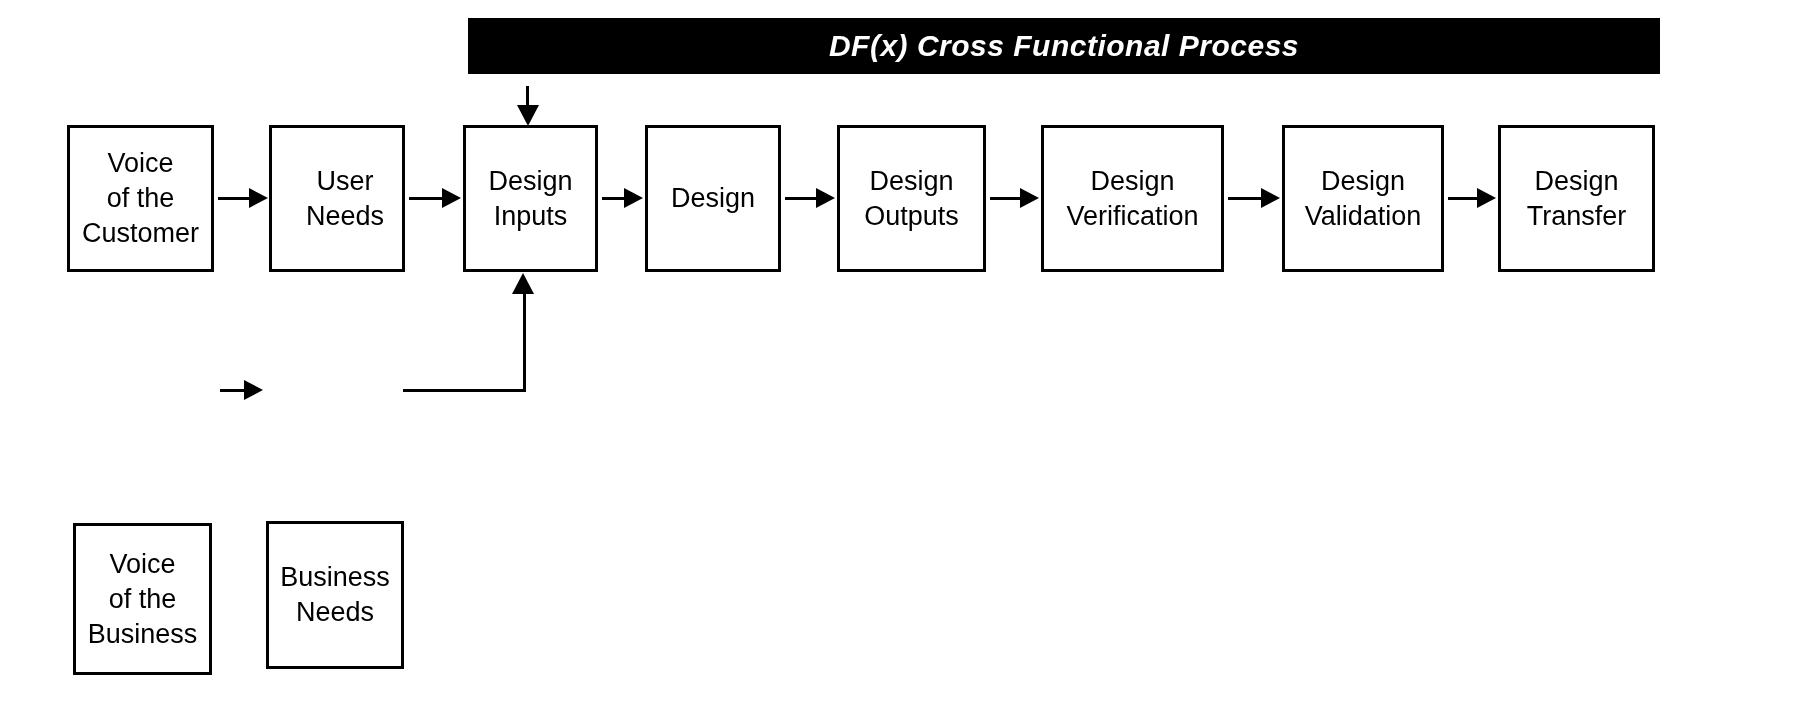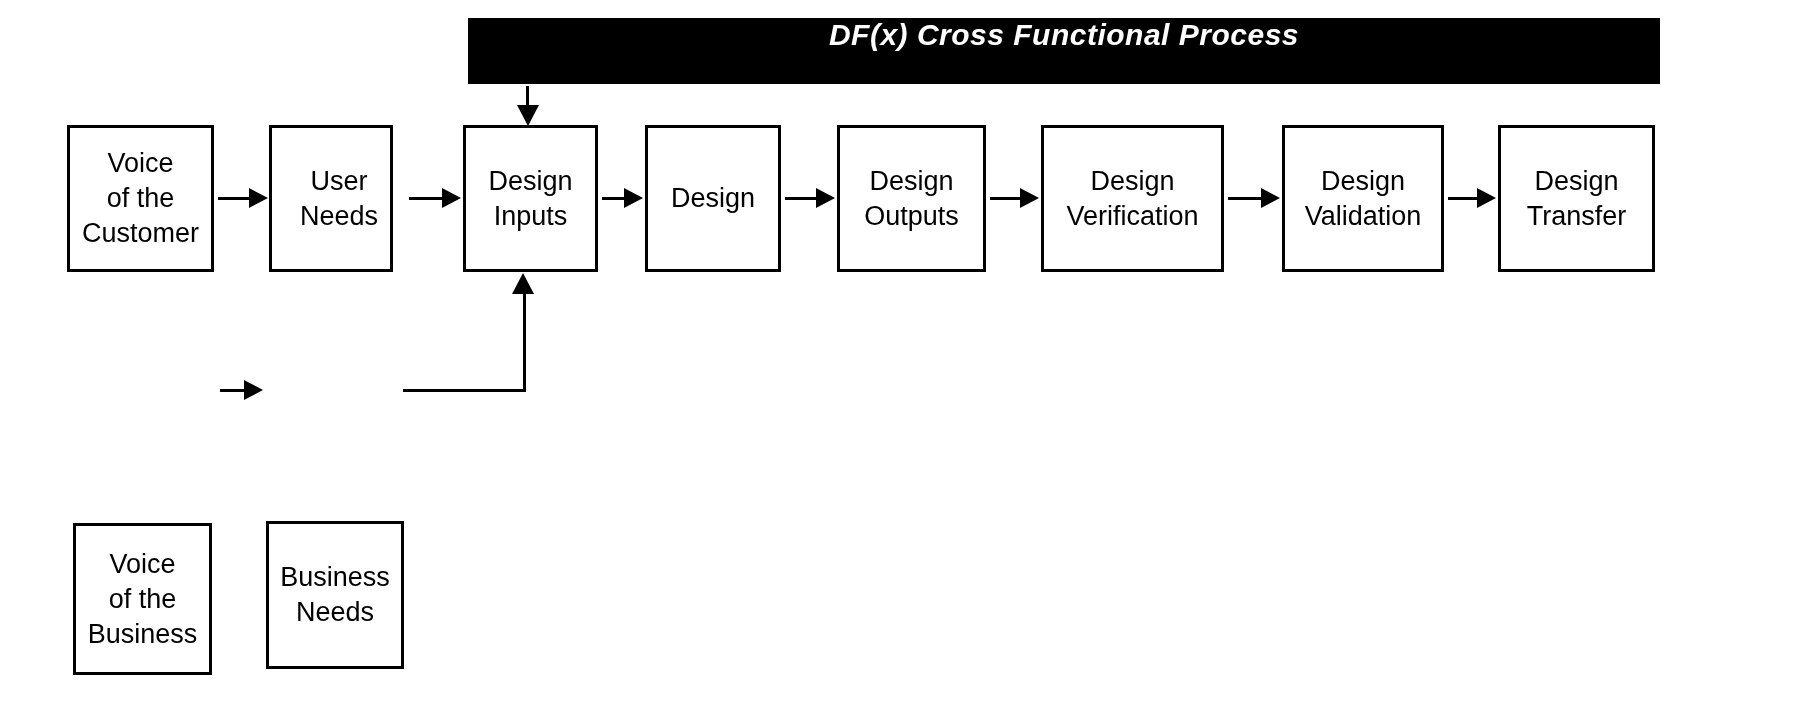--- a/index.html
+++ b/index.html
@@ -1,22 +1,22 @@
 <!DOCTYPE html>
 <html><head>
 <meta charset="utf-8">
 <style>
   html,body{margin:0;padding:0;background:#ffffff;}
   .canvas{
     position:relative;width:1794px;height:708px;background:#ffffff;
     font-family:"Liberation Sans",sans-serif;color:#000;overflow:hidden;
   }
   .banner{
-    position:absolute;left:468px;top:18px;width:1192px;height:66px;
-    background:#000;display:flex;align-items:flex-start;justify-content:center;
+    position:absolute;left:468px;top:18px;width:1192px;height:56px;
+    background:#000;display:flex;align-items:center;justify-content:center;
   }
   .banner-title{
     color:#fff;font-style:italic;font-weight:600;font-size:30px;letter-spacing:0.5px;
   }
   .pbox{
     position:absolute;top:125px;height:147px;border:3px solid #000;box-sizing:border-box;
     background:#fff;display:flex;align-items:center;justify-content:center;
     text-align:center;font-size:27px;line-height:35px;white-space:pre-line;
   }
   .abox{
@@ -46,21 +46,21 @@
 
 <div class="canvas">
 
   <div class="banner">
     <span class="banner-title">DF(x) Cross Functional Process</span>
   </div>
 
   <div class="pbox" style="left:67px;width:147px;">Voice
 of the
 Customer</div>
-  <div class="pbox" style="left:269px;width:124px;padding-left:16px;">User
+  <div class="pbox" style="left:269px;width:136px;padding-left:16px;">User
 Needs</div>
   <div class="pbox" style="left:463px;width:135px;">Design
 Inputs</div>
   <div class="pbox" style="left:645px;width:136px;">Design</div>
   <div class="pbox" style="left:837px;width:149px;">Design
 Outputs</div>
   <div class="pbox" style="left:1041px;width:183px;">Design
 Verification</div>
   <div class="pbox" style="left:1282px;width:162px;">Design
 Validation</div>

